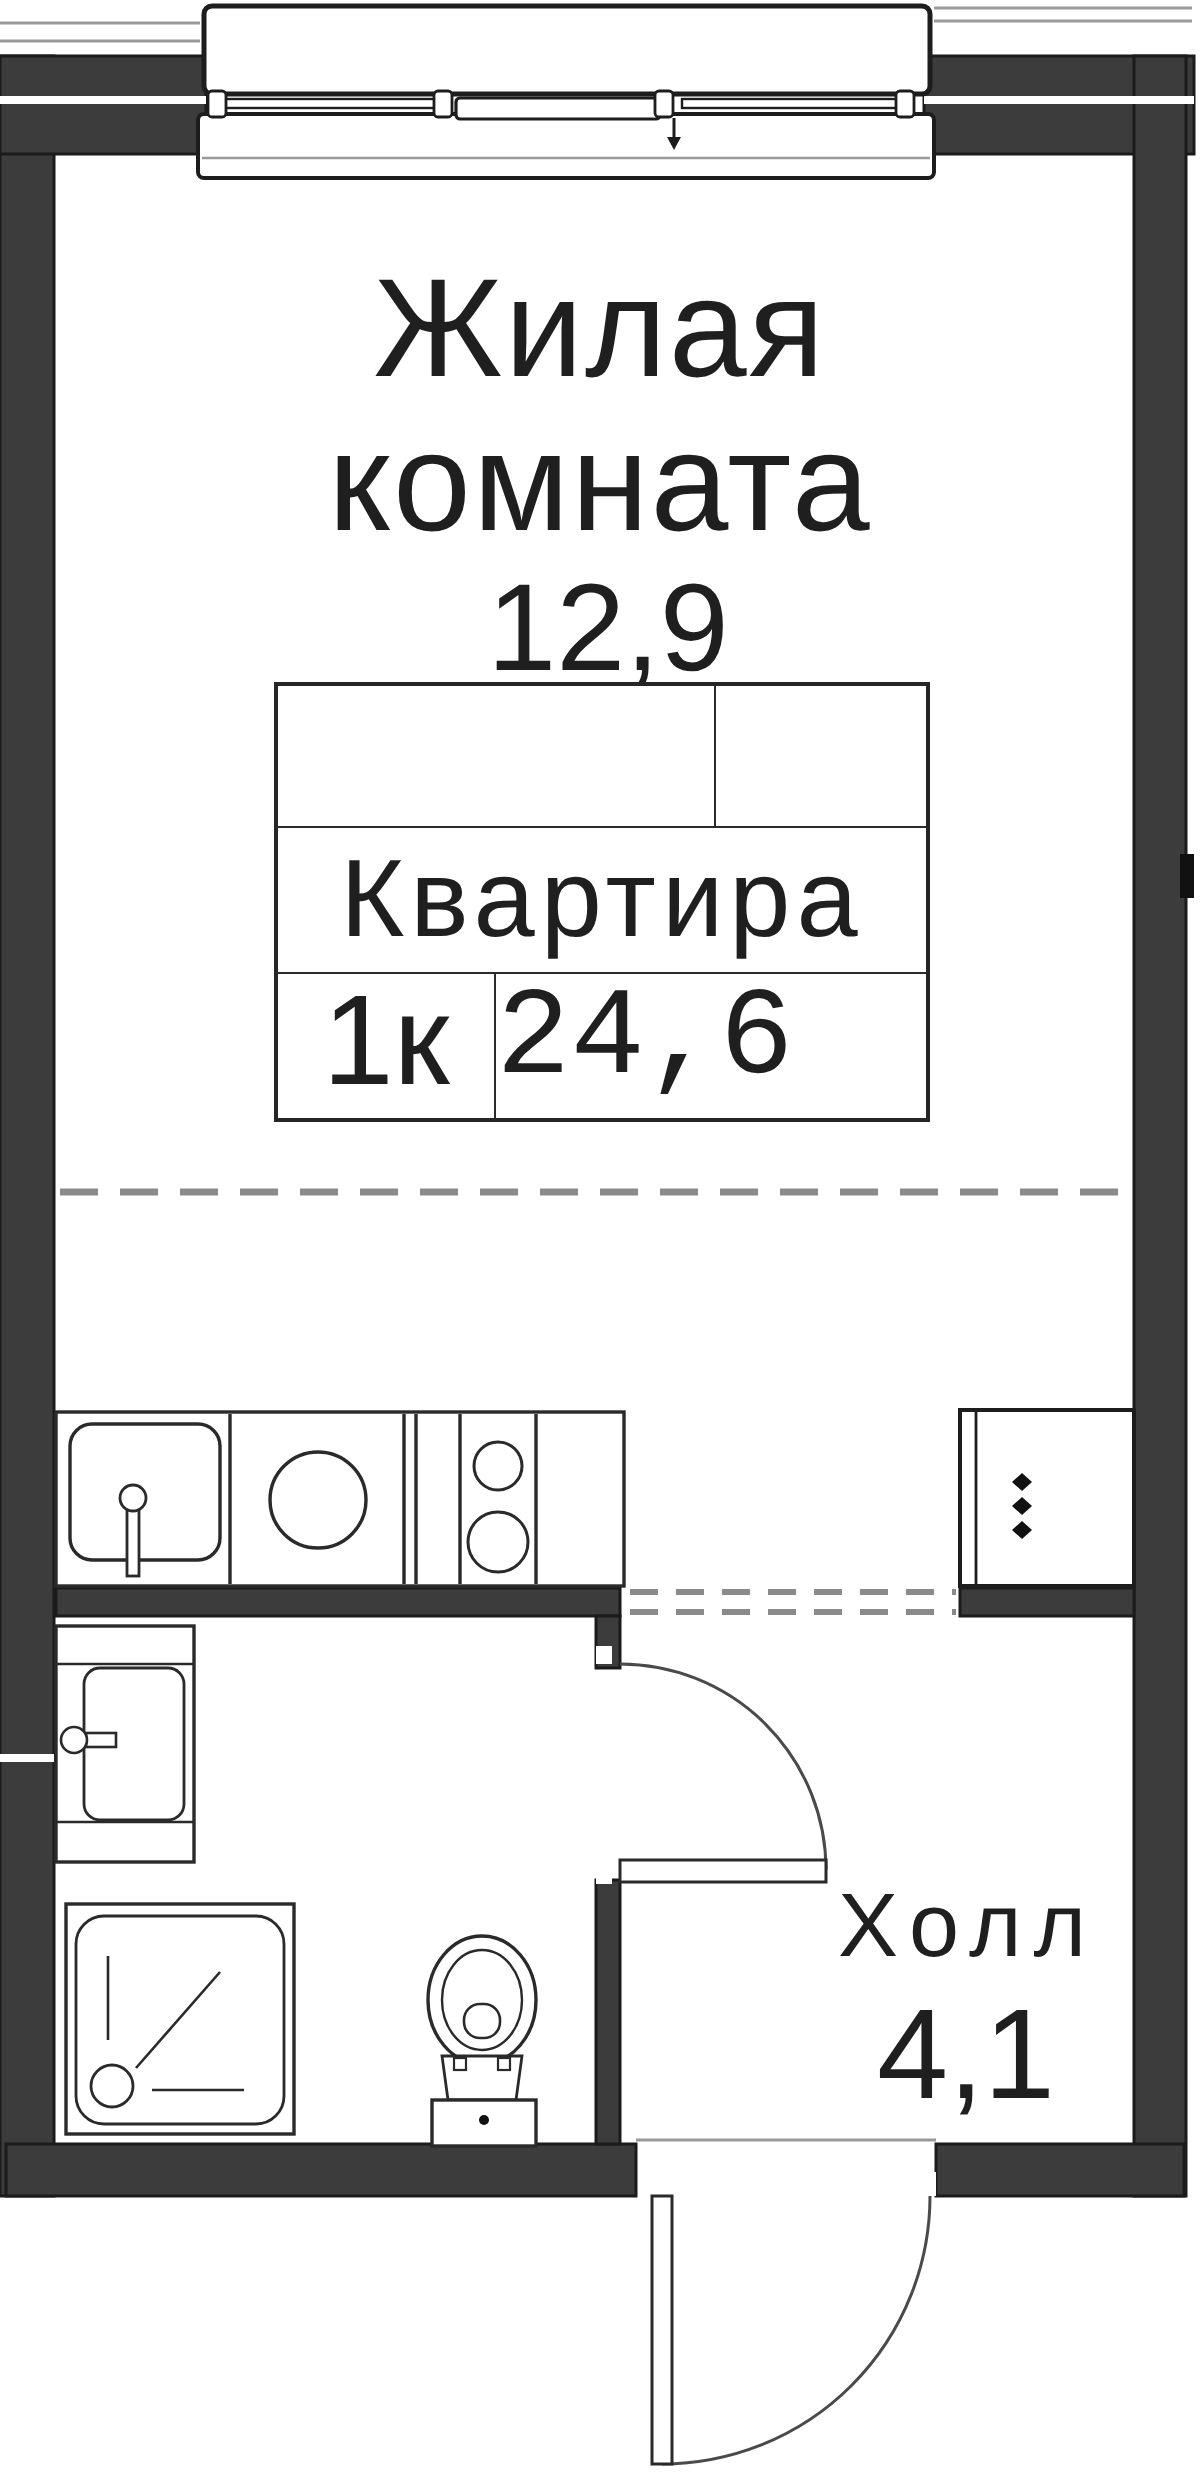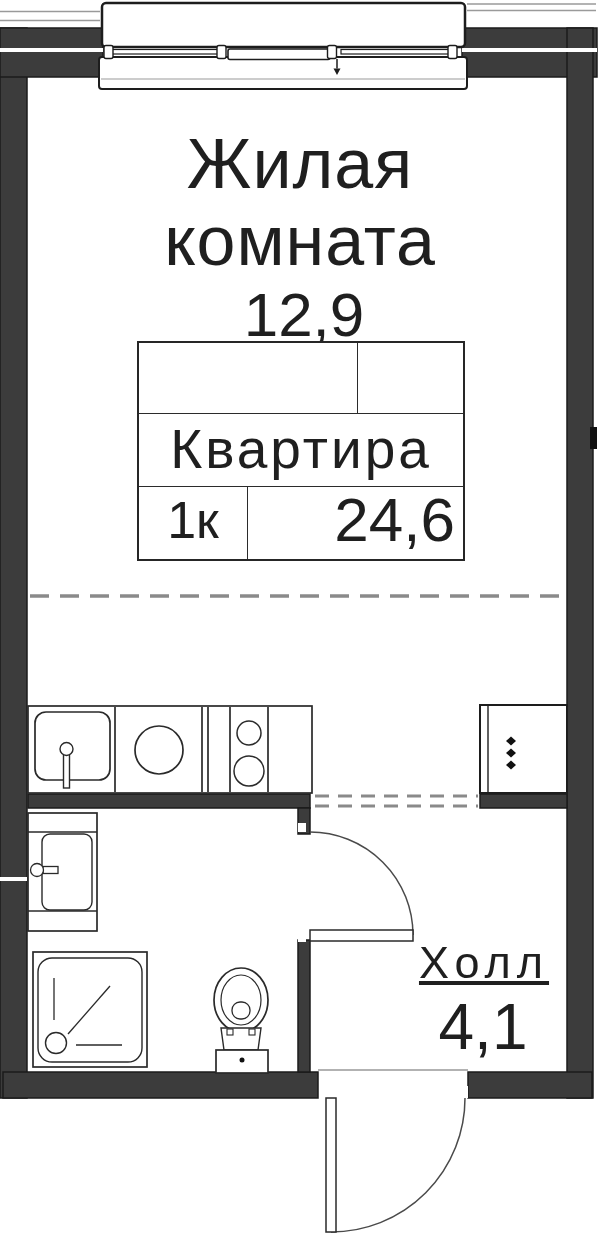--- a/index.html
+++ b/index.html
@@ -11,34 +11,34 @@
     font-family:"Liberation Sans","DejaVu Sans",sans-serif; color:var(--text); overflow:hidden;
   }
   .plan svg{position:absolute;left:0;top:0;}
   .lbl{position:absolute;font-weight:300;color:var(--text);white-space:nowrap;}
   .living-name{left:105px;top:126px;width:390px;text-align:center;font-size:70px;line-height:77px;white-space:normal;letter-spacing:1px;}
   .living-area{left:104px;top:284px;width:400px;text-align:center;font-size:62px;line-height:62px;}
   .kitchen-line{left:0px;top:630px;width:594px;text-align:center;font-size:64px;line-height:64px;}
   .kitchen-line .gap{display:inline-block;width:14px;}
   .bath-name{left:121px;top:830px;width:200px;text-align:center;font-size:63px;line-height:62px;}
   .bath-area{left:120px;top:897px;width:200px;text-align:center;font-size:64px;line-height:62px;}
-  .hall-name{left:384px;top:941px;width:200px;text-align:center;font-size:45px;line-height:44px;letter-spacing:6px;text-decoration:underline;}
+  .hall-name{left:384px;top:941px;width:200px;text-align:center;font-size:45px;line-height:44px;letter-spacing:6px;}
   .hall-area{left:383px;top:996px;width:200px;text-align:center;font-size:64px;line-height:62px;}
   .info-table{
     position:absolute;left:137px;top:341px;width:328px;height:220px;
     border:2px solid #262626;box-sizing:border-box;display:flex;flex-direction:column;background:#fff;
   }
   .info-table .row1{height:70px;display:flex;}
   .info-table .row1 .c1{width:218px;border-right:1.5px solid #2b2b2b;}
   .info-table .row1 .c2{flex:1;}
   .info-table .row2{height:72px;border-top:1.5px solid #2b2b2b;border-bottom:1.5px solid #2b2b2b;
     text-align:center;font-size:55px;line-height:70px;font-weight:300;letter-spacing:3px;}
   .info-table .row3{flex:1;display:flex;font-weight:300;}
-  .info-table .row3 .c1{width:108px;border-right:1.5px solid #2b2b2b;text-align:center;font-size:52px;line-height:66px;}
-  .info-table .row3 .c2{flex:1;text-align:right;padding-right:8px;font-size:62px;line-height:66px;box-sizing:border-box;}
+  .info-table .row3 .c1{width:108px;border-right:1.5px solid #2b2b2b;text-align:center;font-size:64px;line-height:66px;}
+  .info-table .row3 .c2{flex:1;text-align:left;padding-right:8px;font-size:62px;line-height:66px;box-sizing:border-box;font-family:Liberation Mono, monospace;}
 </style>
 </head>
 <body>
 
 <div class="plan">
 
 <svg width="600" height="1237" viewBox="0 0 600 1237">
 
   <g stroke="#9a9a9a" stroke-width="1.4">
     <line x1="0" y1="11.5" x2="100" y2="11.5"></line>

